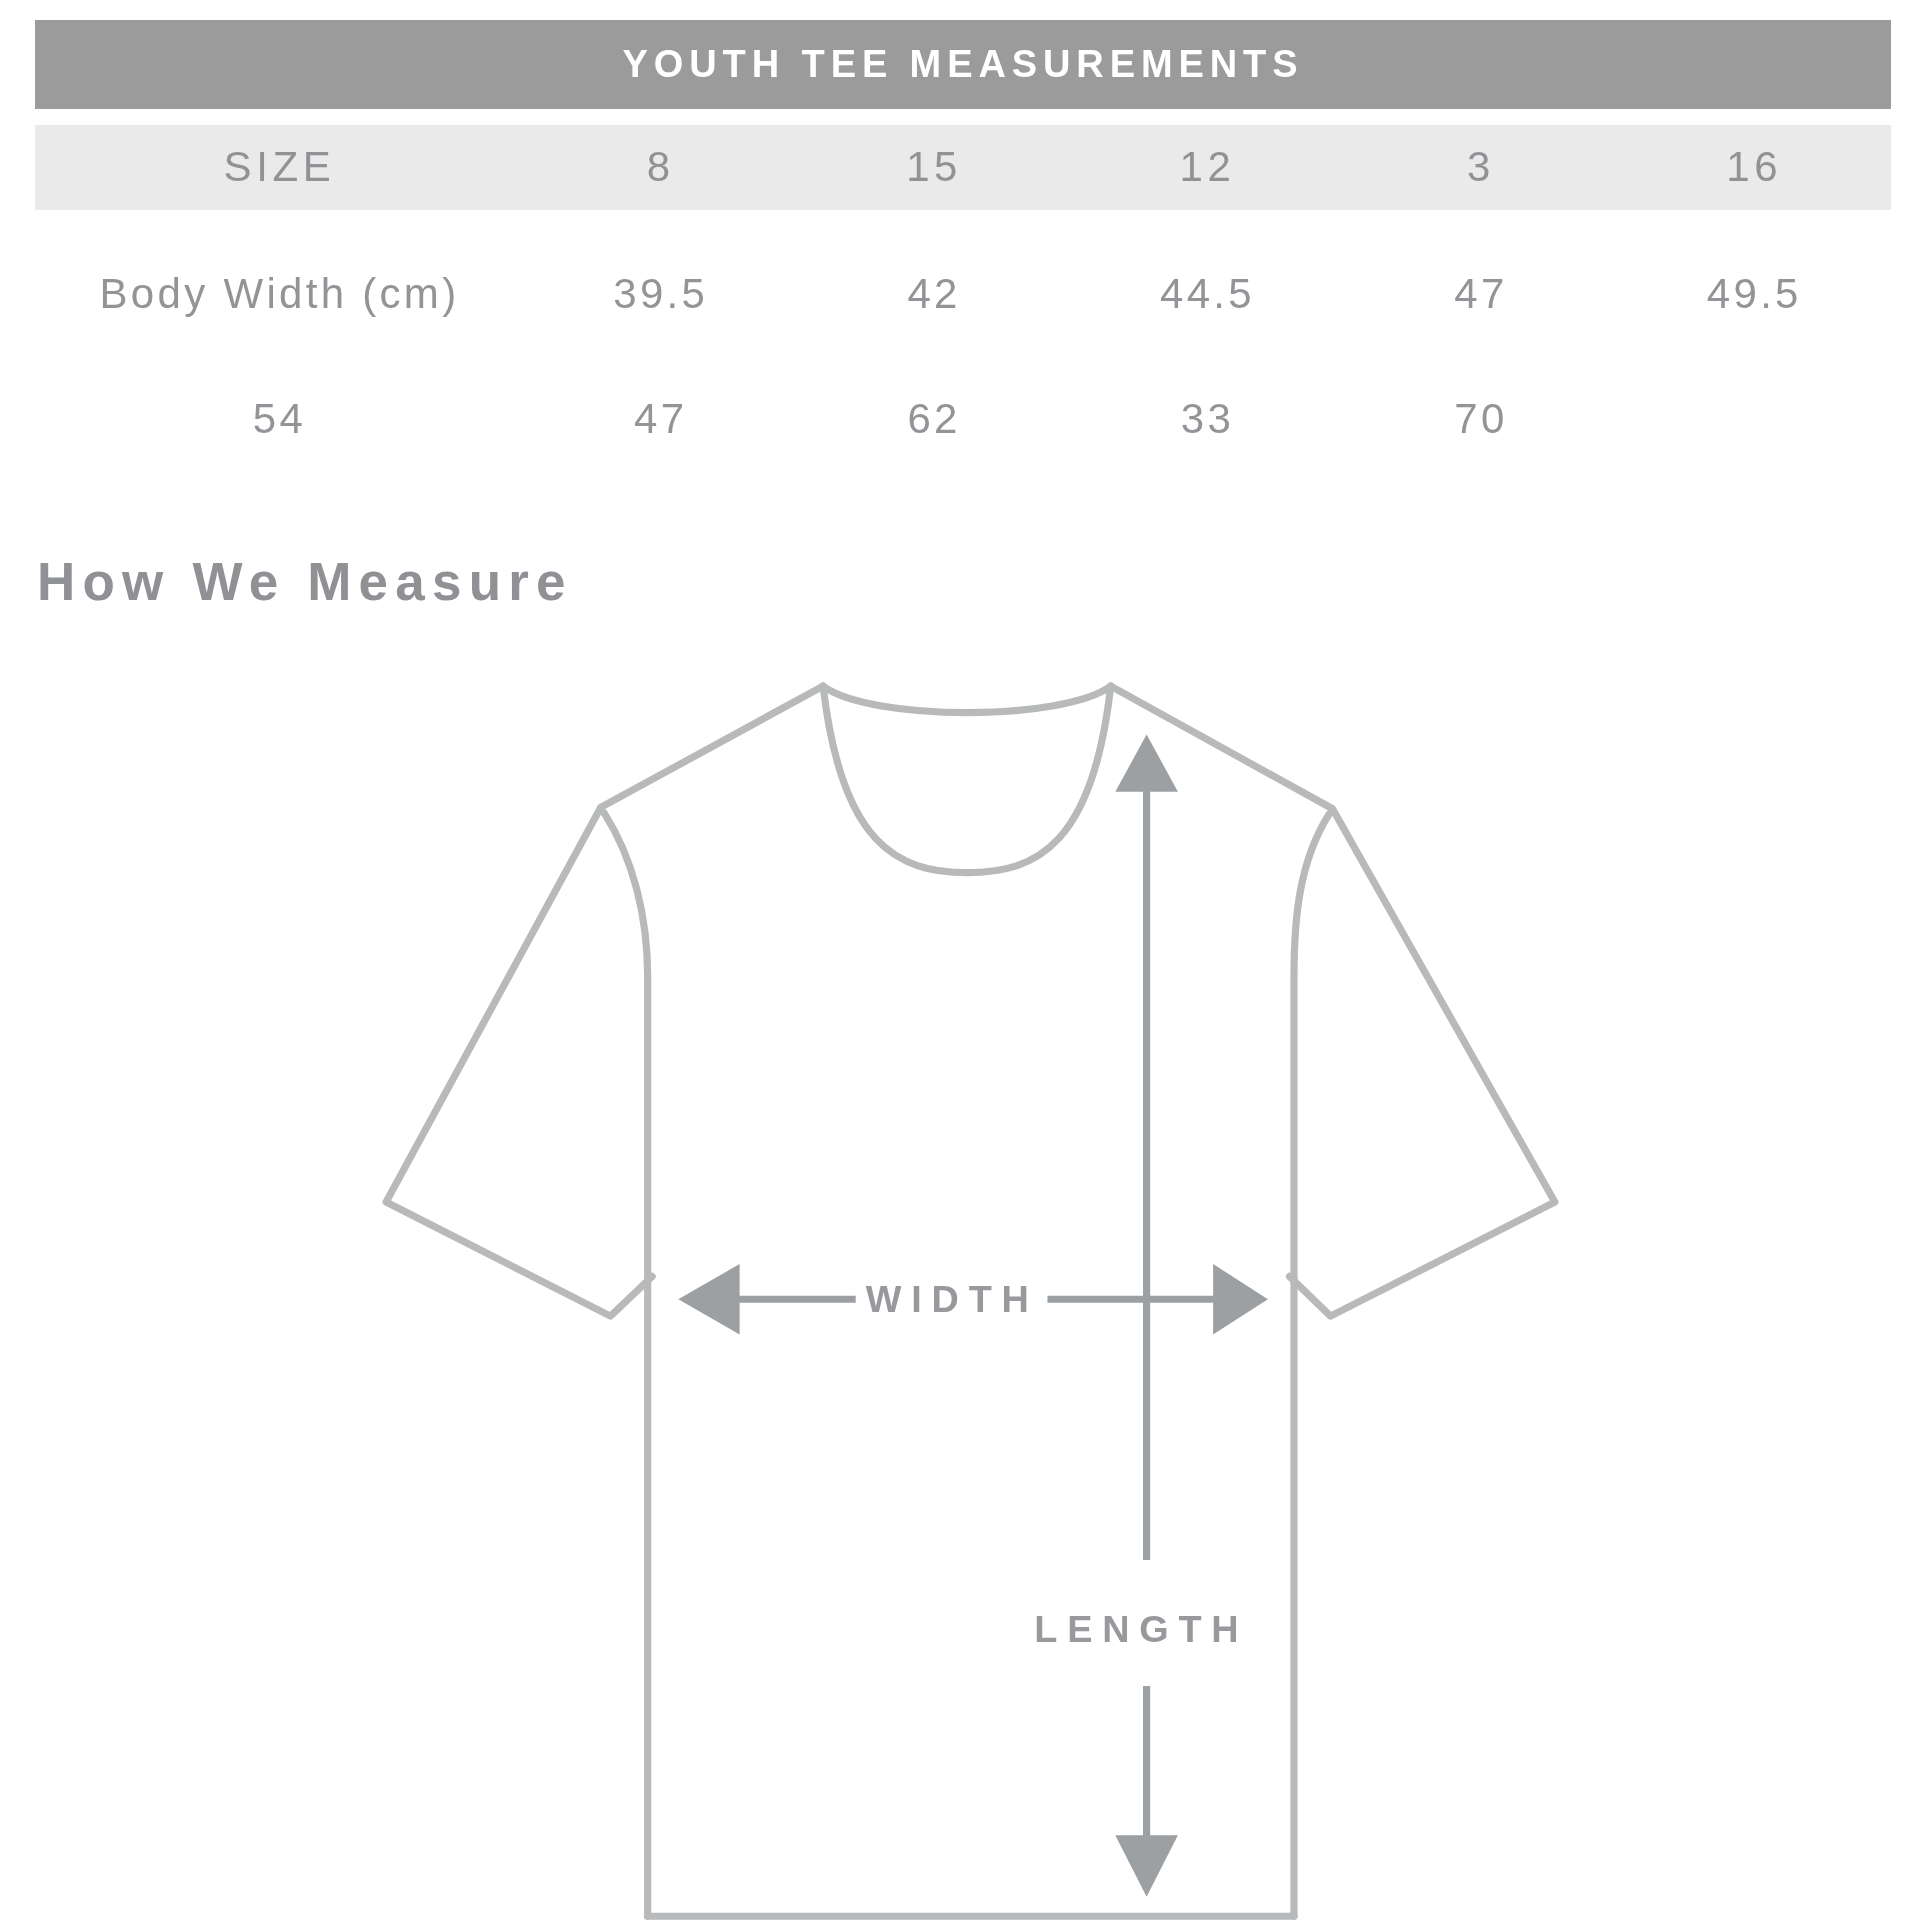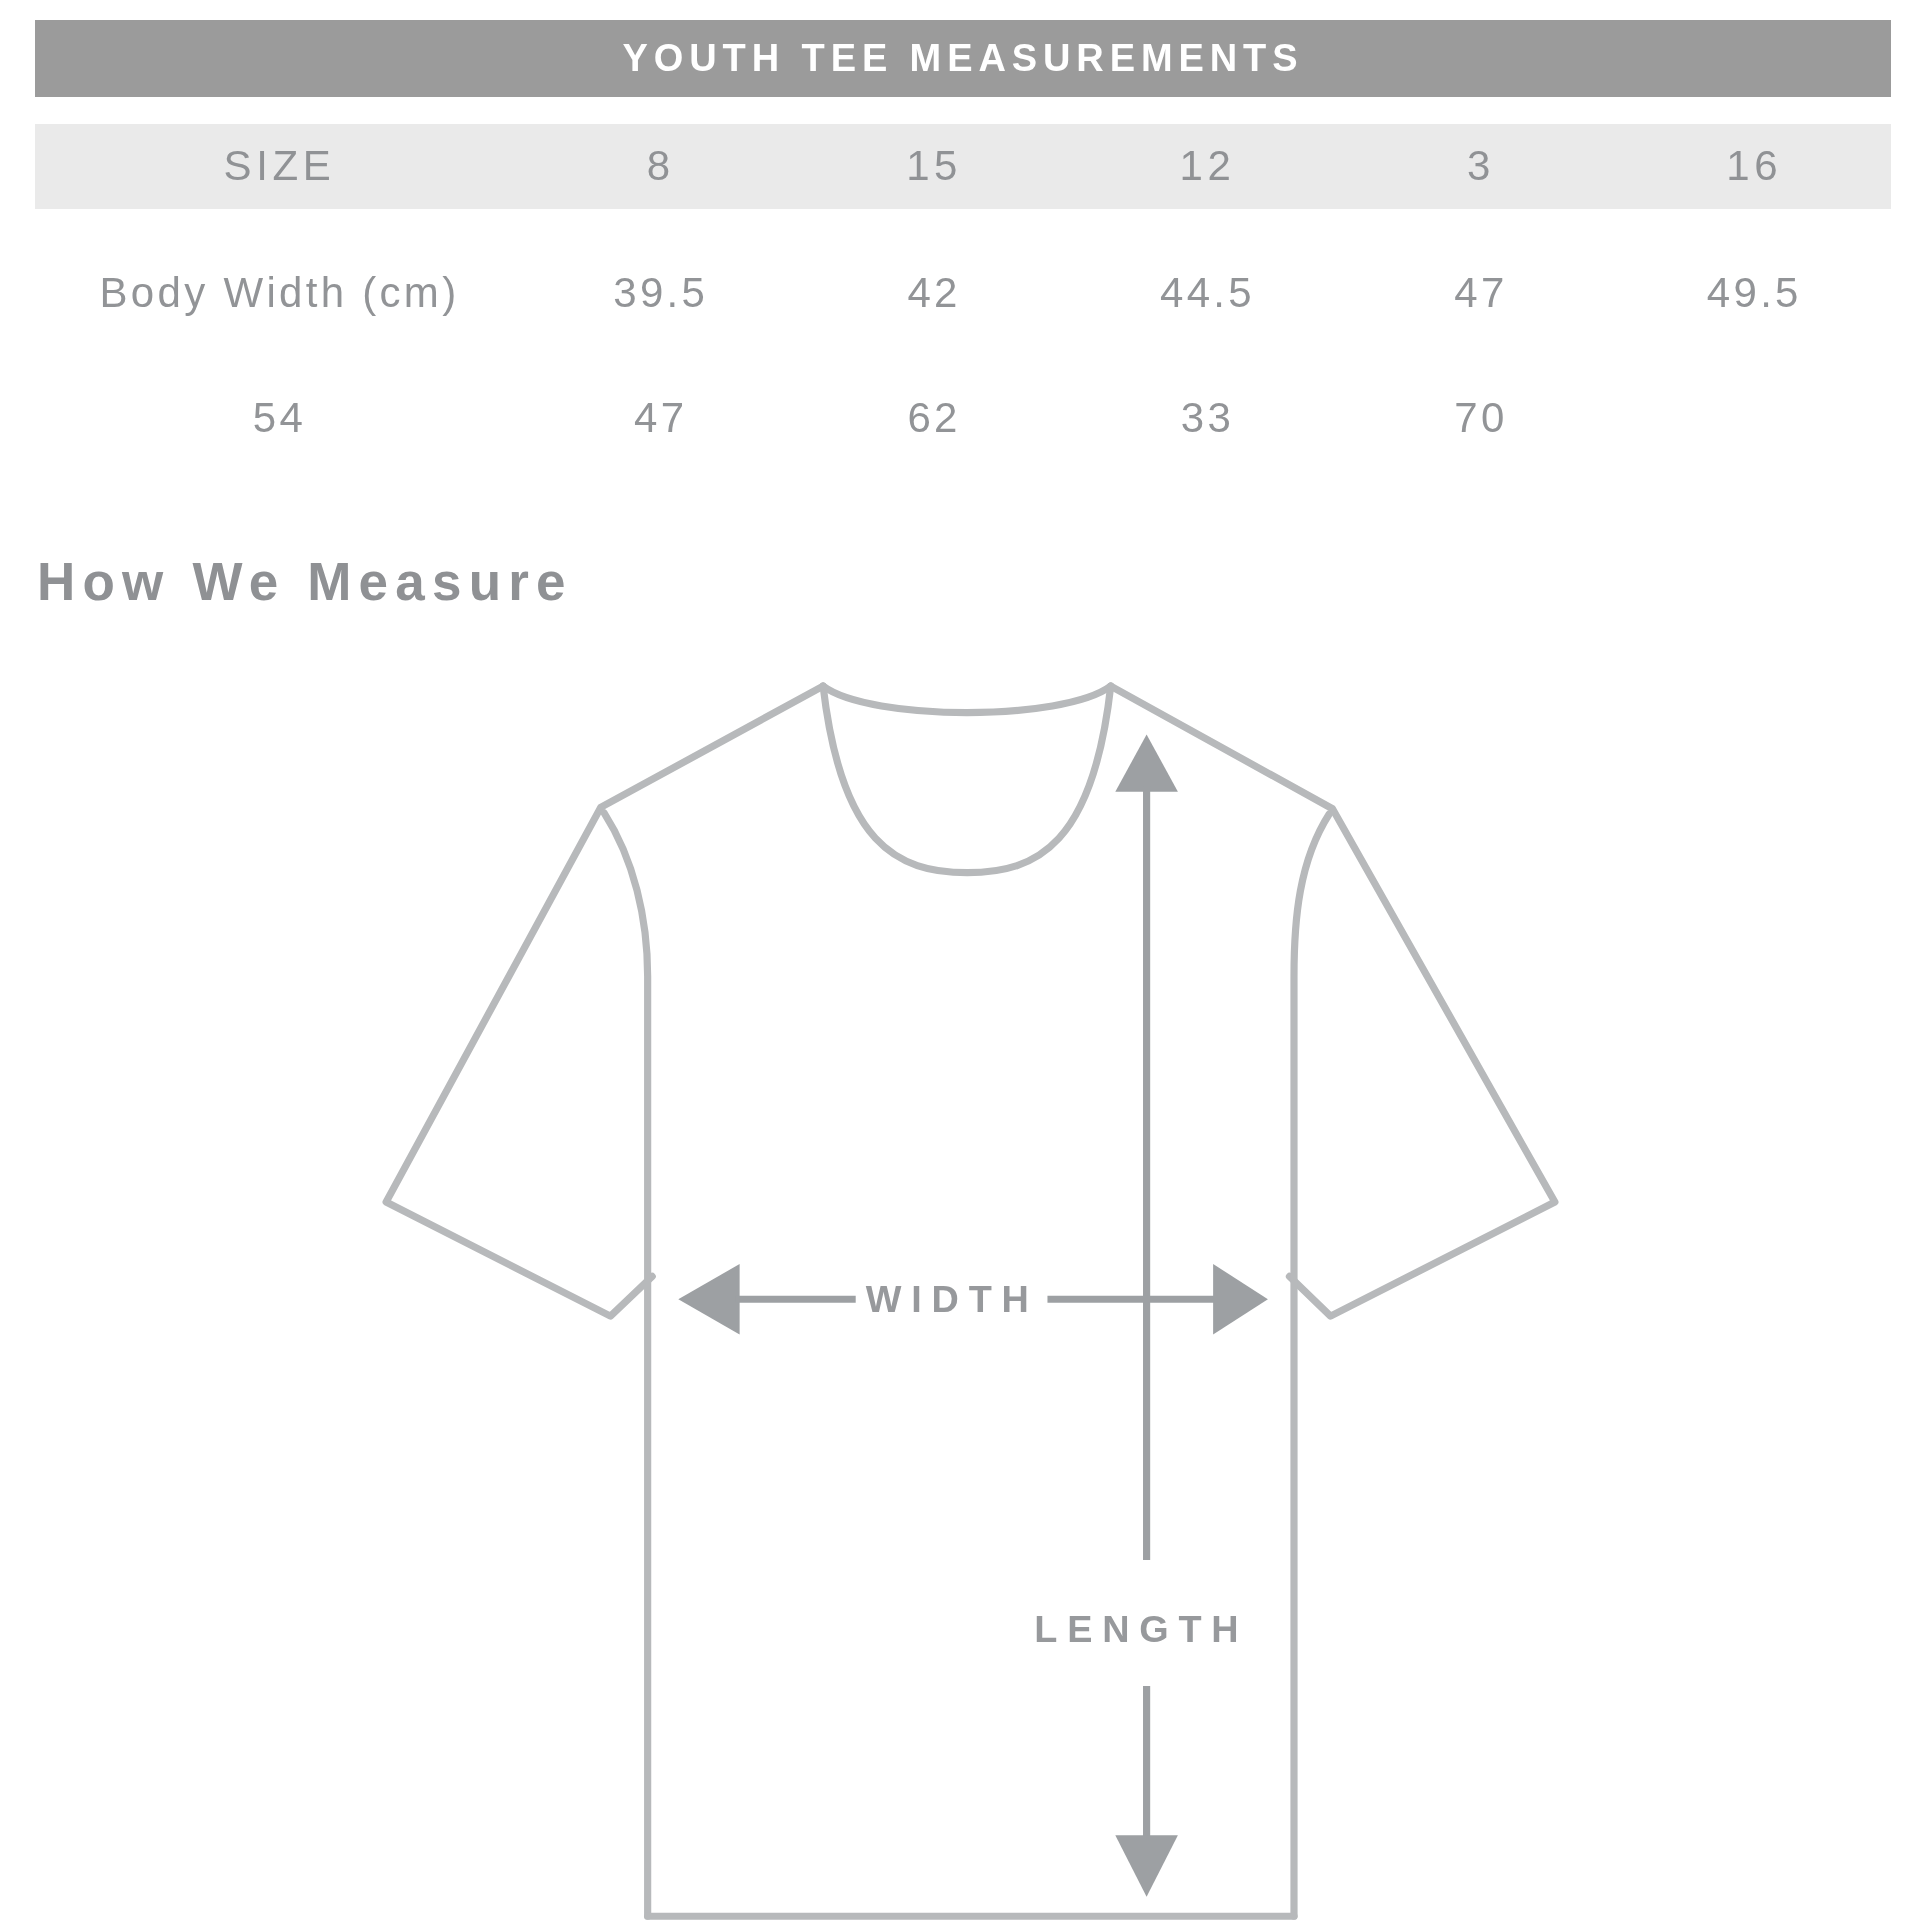--- a/index.html
+++ b/index.html
@@ -8,37 +8,37 @@
     width:1926px; height:1926px;
     position:relative;
     font-family:"Liberation Sans", sans-serif;
     overflow:hidden;
   }
 
   
   .size-table { position:absolute; left:35px; top:19.6px; width:1856px; }
 
   .title-bar {
-    height:77px; background:#9b9b9b;
+    height:89px; background:#9b9b9b;
     display:flex; align-items:center; justify-content:center;
   }
   .title-bar span {
     color:#ffffff; font-size:38px; font-weight:700;
     letter-spacing:5.9px; white-space:nowrap;
   }
 
   .grid-row {
     display:grid;
     grid-template-columns:489px 1fr 1fr 1fr 1fr 1fr;
     align-items:center;
   }
   .grid-row > div { text-align:center; }
 
   .size-header {
-    margin-top:27px; height:85px; background:#eaeaea;
+    margin-top:16px; height:85px; background:#eaeaea;
     color:#909295; font-size:42px; font-weight:300; letter-spacing:4.6px;
   }
 
   .rows-spacer { height:22px; }
 
   .data-row {
     height:125px; background:#ffffff;
     color:#929497; font-size:42px; font-weight:300; letter-spacing:3.3px;
   }
 

